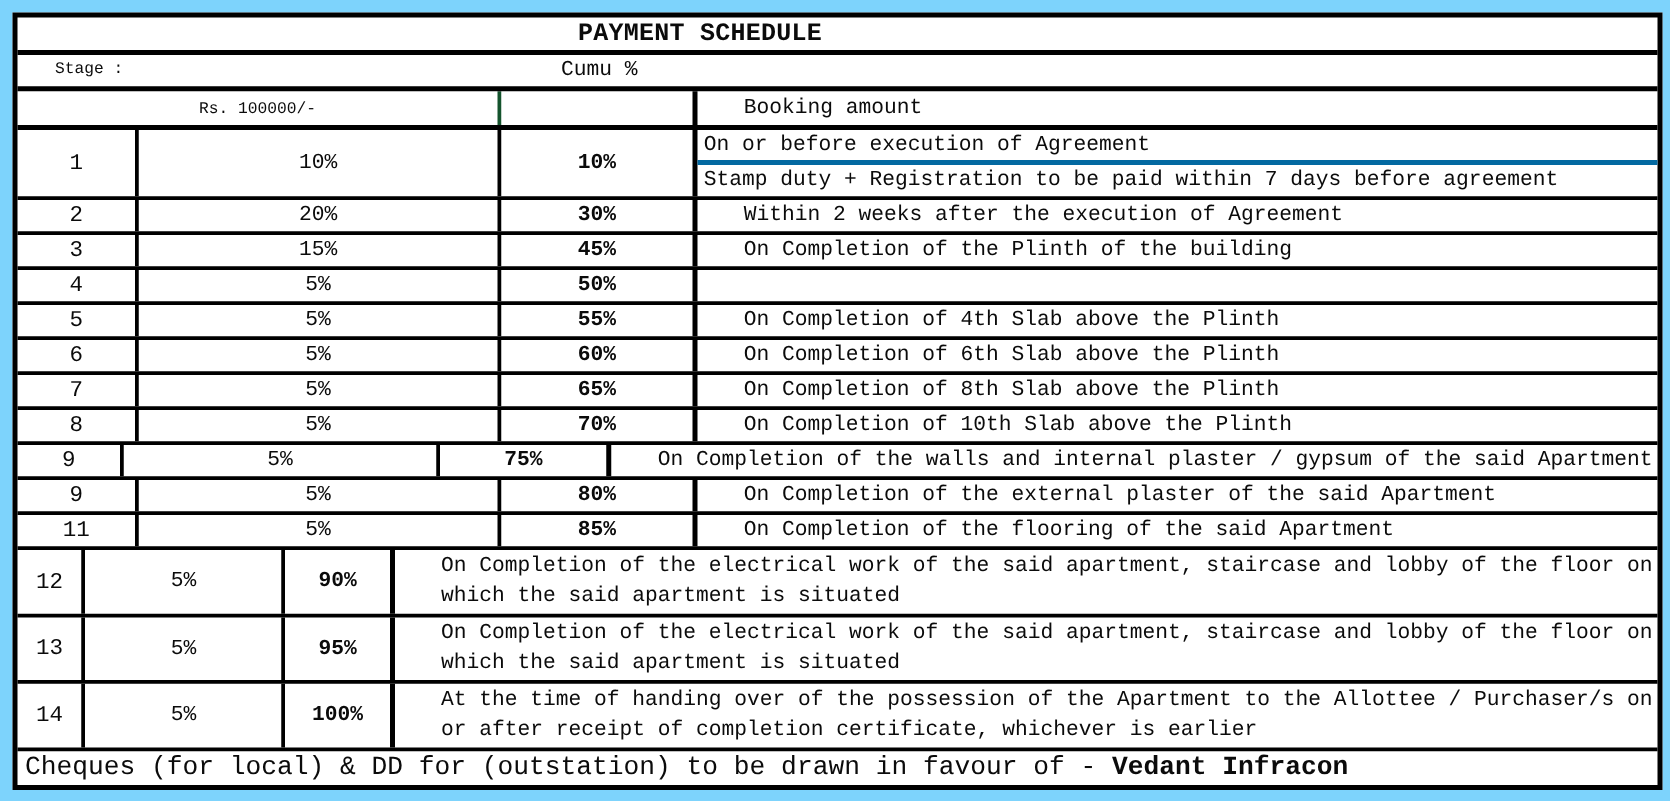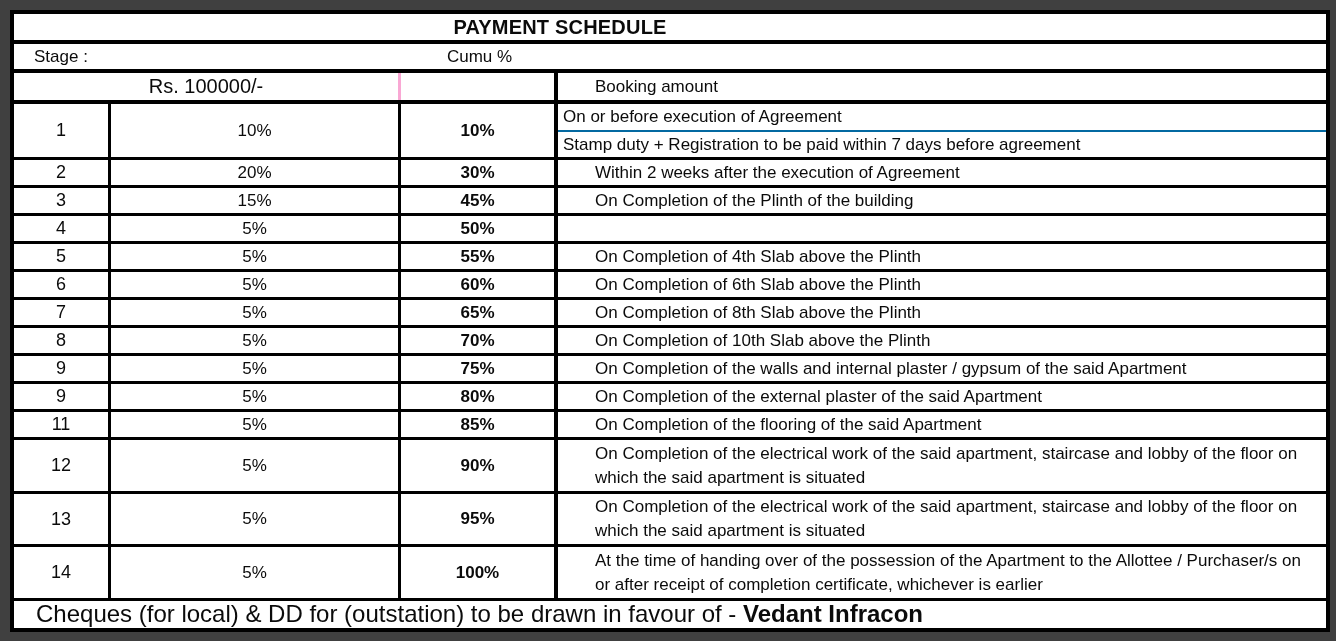--- a/index.html
+++ b/index.html
@@ -1,22 +1,22 @@
 <!DOCTYPE html>
 <html><head>
 <meta charset="utf-8">
 <style>
   * { box-sizing: border-box; margin: 0; padding: 0; }
   html, body { background: #ffffff; }
   .page {
     position: relative;
     width: 1336px;
     height: 641px;
-    background: #404040;
-    font-family: Liberation Sans, sans-serif;
+    background: #7dd3fc;
+    font-family: Liberation Mono, monospace;
     color: #0b0b0b;
   }
   .sheet {
     position: absolute;
     left: 10px;
     top: 10px;
     width: 1320px;
     height: 622px;
     border: 4px solid #000;
     background: #fff;
@@ -41,22 +41,22 @@
     left: 0; right: 220px; top: 2px;
     text-align: center;
     font-weight: bold;
     font-size: 20px;
     letter-spacing: 0.2px;
     white-space: nowrap;
   }
 
   
   .stage-label {
-    position: absolute; left: 20px; top: 3px;
-    font-size: 17px; white-space: nowrap;
+    position: absolute; left: 30px; top: 3px;
+    font-size: 13px; white-space: nowrap;
   }
   .cumu-label {
     position: absolute; left: 387px; width: 157px; top: 3px;
     text-align: center; font-size: 17px; white-space: nowrap;
   }
 
   
   .c-stage {
     width: 97px; border-right: 3px solid #000;
     display: flex; align-items: center; justify-content: center;
@@ -72,46 +72,45 @@
     display: flex; align-items: center; justify-content: center;
     font-size: 17px; font-weight: bold;
   }
   .c-desc {
     flex: 1;
     display: flex; flex-direction: column; justify-content: center;
     padding-left: 5px; padding-right: 4px;
     font-size: 17px; line-height: 1.4;
   }
   .c-merged {
-    width: 387px; border-right: 3px solid #f9a8d4;
-    display: flex; align-items: center; justify-content: center;
-    font-size: 20px;
+    width: 387px; border-right: 3px solid #14532d;
+    display: flex; align-items: center; justify-content: center;
+    font-size: 13px;
   }
   .c-cumu-empty {
     width: 157px; border-right: 4px solid #000;
   }
 
   
   .desc-split { flex: 1; display: flex; flex-direction: column; font-size: 17px; }
   .desc-sub1 {
-    height: 28px; border-bottom: 2px solid #0369a1;
+    height: 28px; border-bottom: 4px solid #0369a1;
     display: flex; align-items: center; padding-left: 5px;
   }
   .desc-sub2 {
     flex: 1; display: flex; align-items: center; padding-left: 5px;
   }
 
   .desc-line { white-space: nowrap; margin-left: 32px; }
 
   
   .footer-text {
     padding-left: 6px;
-    font-size: 24px;
+    font-size: 21px;
     white-space: nowrap;
-    margin-left: 16px;
   }
   .footer-text b { font-weight: bold; }
 </style>
 </head>
 <body>
 
 <div class="page">
   <div class="sheet">
 
     <div class="row r-title">

